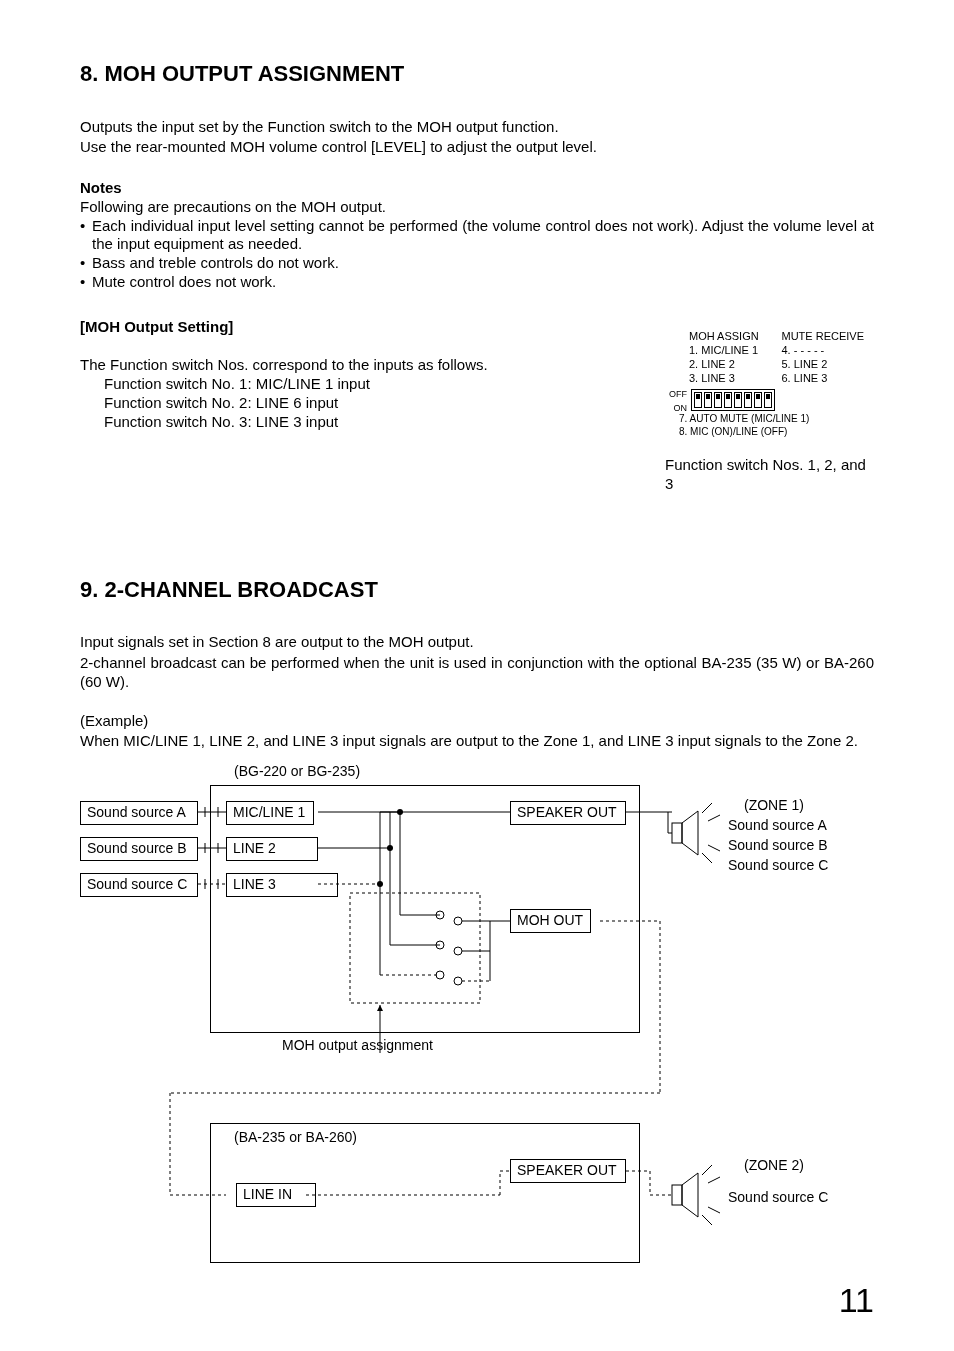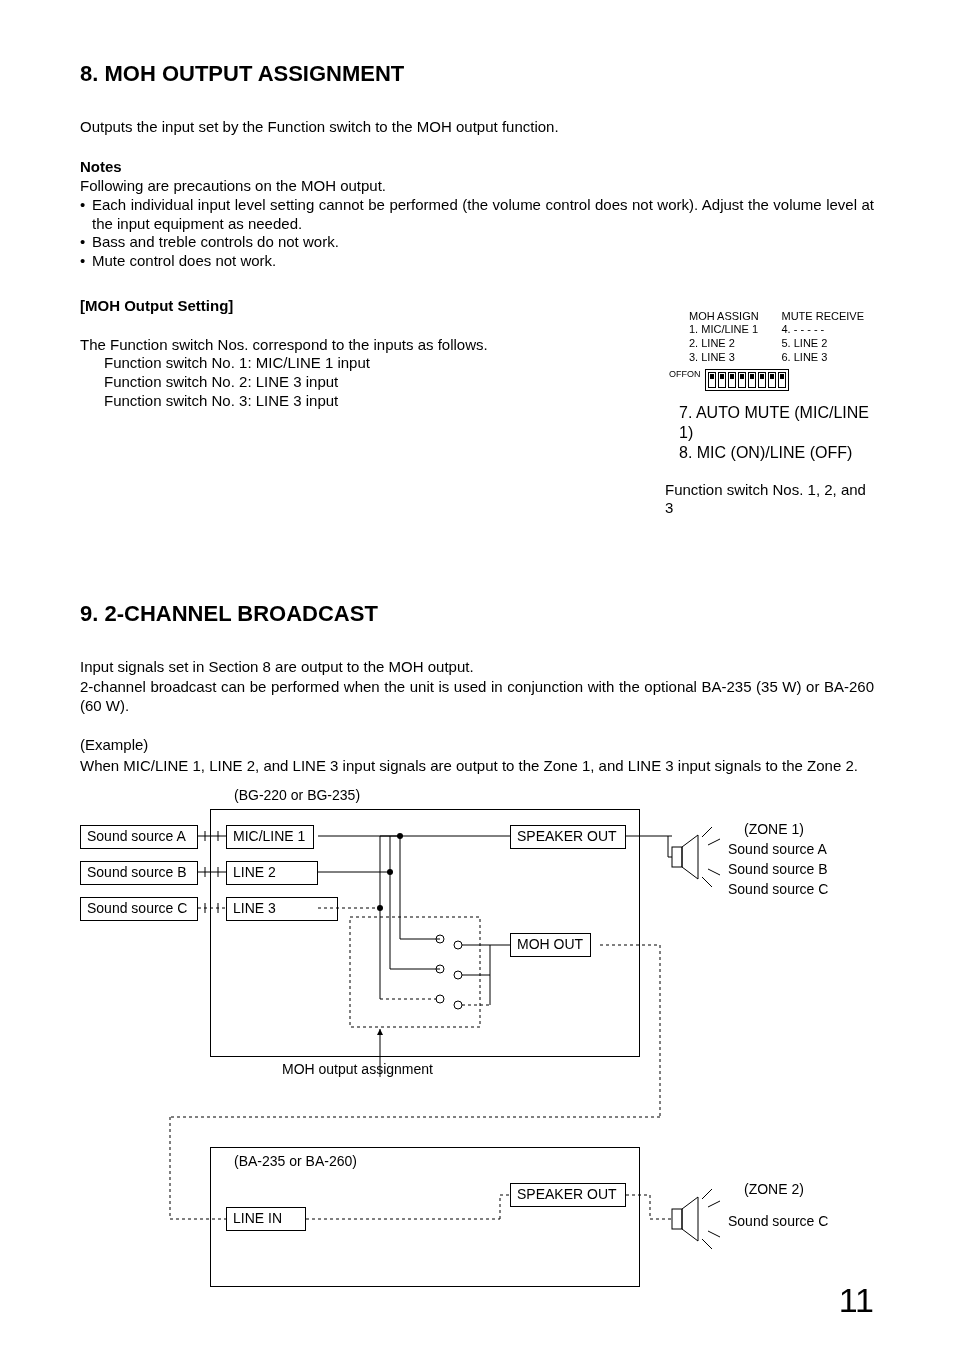--- a/index.html
+++ b/index.html
@@ -42,22 +42,22 @@
     padding: 2px;
     gap: 2px;
     position: relative;
   }
   .dip-slot {
     width: 8px; height: 16px; border: 1px solid #000; position: relative; background:#fff;
   }
   .dip-slot::after{
     content:""; position:absolute; left:1px; right:1px; top:1px; height:5px; background:#000;
   }
-  .dip-side-labels{ font-size:9px; text-align:right; padding-right:4px; line-height:10px; display:flex; flex-direction:row; justify-content:space-between; height:24px;}
-  .dip-bottom-notes{ margin-top:10px; margin-left:30px; font-size:16px; line-height:1.25;}
+  .dip-side-labels{ font-size:9px; text-align:right; padding-right:4px; line-height:10px; display:flex; flex-direction:column; justify-content:space-between; height:24px;}
+  .dip-bottom-notes{ margin-left:30px; font-size:10px; line-height:1.25;}
   .dip-caption { font-size: 15px; margin-top: 18px; margin-left: 16px; }
   .indent { padding-left: 24px; }
   .section9 { margin-top: 56px; }
   .diagram-wrap { margin-top: 12px; position: relative; width: 794px; height: 540px; }
   .box {
     position: absolute; border: 1px solid #000; background:#fff;
     font-size: 14px; display:flex; align-items:center; padding:2px 6px;
     white-space: nowrap;
   }
   .txt { position:absolute; font-size:14px; white-space:nowrap; }
@@ -72,20 +72,21 @@
   }
   .just { text-align: justify; }
 </style>
 </head>
 <body>
 
 <div class="page">
 
   <h2 class="section-heading">8. MOH OUTPUT ASSIGNMENT</h2>
   <p class="para">Outputs the input set by the Function switch to the MOH output function.</p>
+  <p class="para">Use the rear-mounted MOH volume control [LEVEL] to adjust the output level.</p>
 
   <div class="notes-block">
     <div class="notes-title">Notes</div>
     <div>Following are precautions on the MOH output.</div>
     <div class="bullets">
       <div class="bullet-row">
         <div class="bullet-mark">•</div>
         <div class="bullet-text just">Each individual input level setting cannot be performed (the volume control does not work). Adjust the volume level at the input equipment as needed.</div>
       </div>
       <div class="bullet-row">
@@ -98,21 +99,21 @@
       </div>
     </div>
   </div>
 
   <div class="sub-heading">[MOH Output Setting]</div>
 
   <div class="moh-row">
     <div class="moh-left">
       <div>The Function switch Nos. correspond to the inputs as follows.</div>
       <div class="indent">Function switch No. 1: MIC/LINE 1 input</div>
-      <div class="indent">Function switch No. 2: LINE 3 input</div>
+      <div class="indent">Function switch No. 2: LINE 6 input</div>
       <div class="indent">Function switch No. 3: LINE 3 input</div>
     </div>
     <div class="moh-right" style="position:relative; top:-26px;">
       <div class="dip-label-grid">
         <div class="dip-col">
           <div>MOH ASSIGN</div>
           <div>1. MIC/LINE 1</div>
           <div>2. LINE 2</div>
           <div>3. LINE 3</div>
         </div>
@@ -175,21 +176,21 @@
       <div class="txt" style="left:202px; top:274px;">MOH output assignment</div>
 
       <div class="txt" style="left:664px; top:34px;">(ZONE 1)</div>
       <div class="txt" style="left:648px; top:54px;">Sound source A</div>
       <div class="txt" style="left:648px; top:74px;">Sound source B</div>
       <div class="txt" style="left:648px; top:94px;">Sound source C</div>
 
       <div class="big-box" style="left:130px; top:360px; width:430px; height:140px;"></div>
       <div class="txt" style="left:154px; top:366px;">(BA-235 or BA-260)</div>
 
-      <div class="box" style="left:146px; top:420px; width:80px;">LINE IN</div>
+      <div class="box" style="left:156px; top:420px; width:80px;">LINE IN</div>
 
       <div class="box" style="left:430px; top:396px; width:116px;">SPEAKER OUT</div>
 
       <div class="txt" style="left:664px; top:394px;">(ZONE 2)</div>
       <div class="txt" style="left:648px; top:426px;">Sound source C</div>
 
       <svg class="overlay" viewBox="0 0 794 540">
         <defs>
           <marker id="arrow" markerWidth="8" markerHeight="8" refX="6" refY="3" orient="auto">
             <path d="M0,0 L6,3 L0,6 Z" fill="#000"></path>

